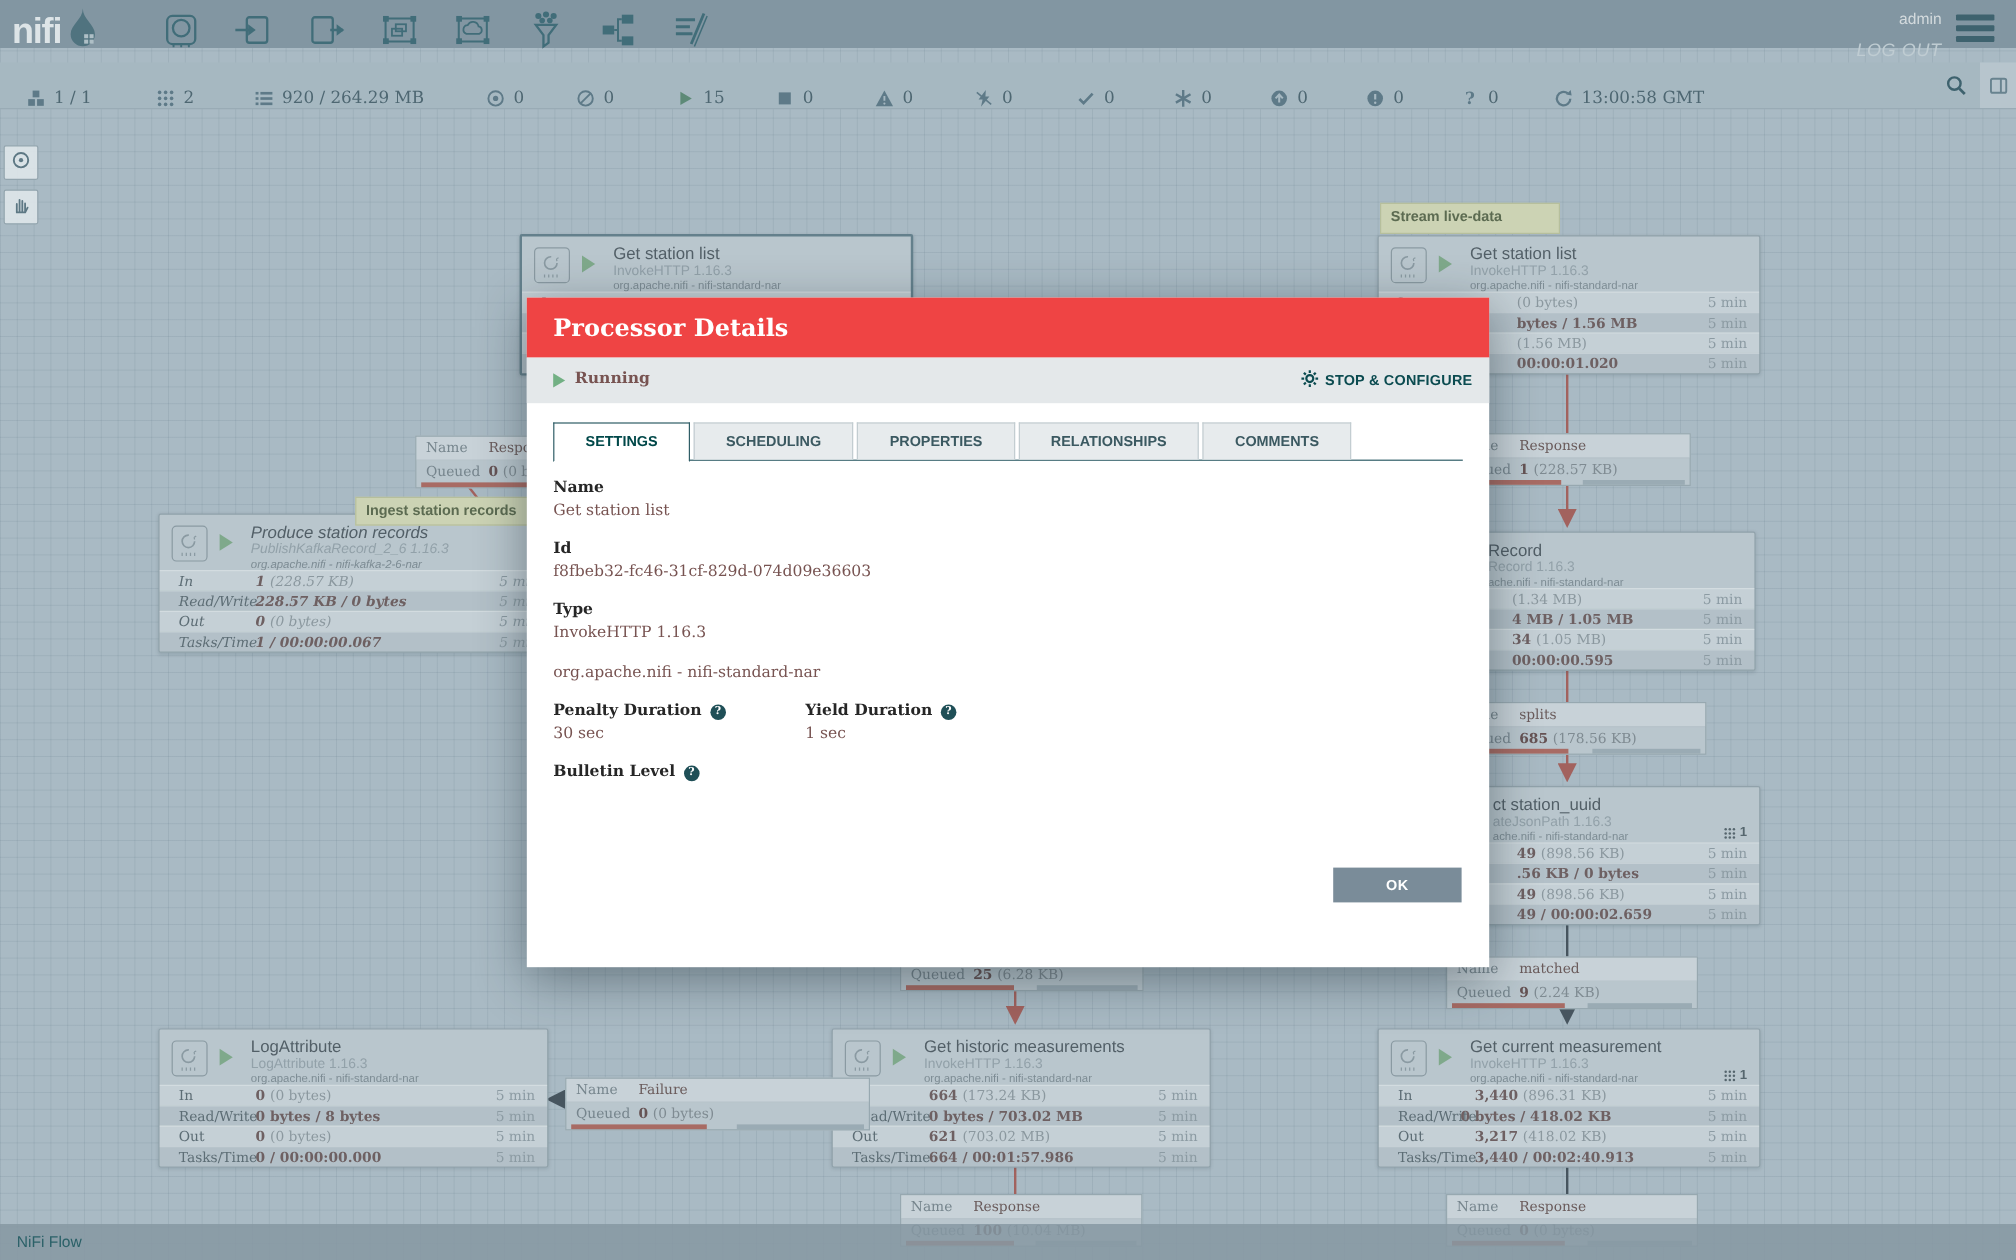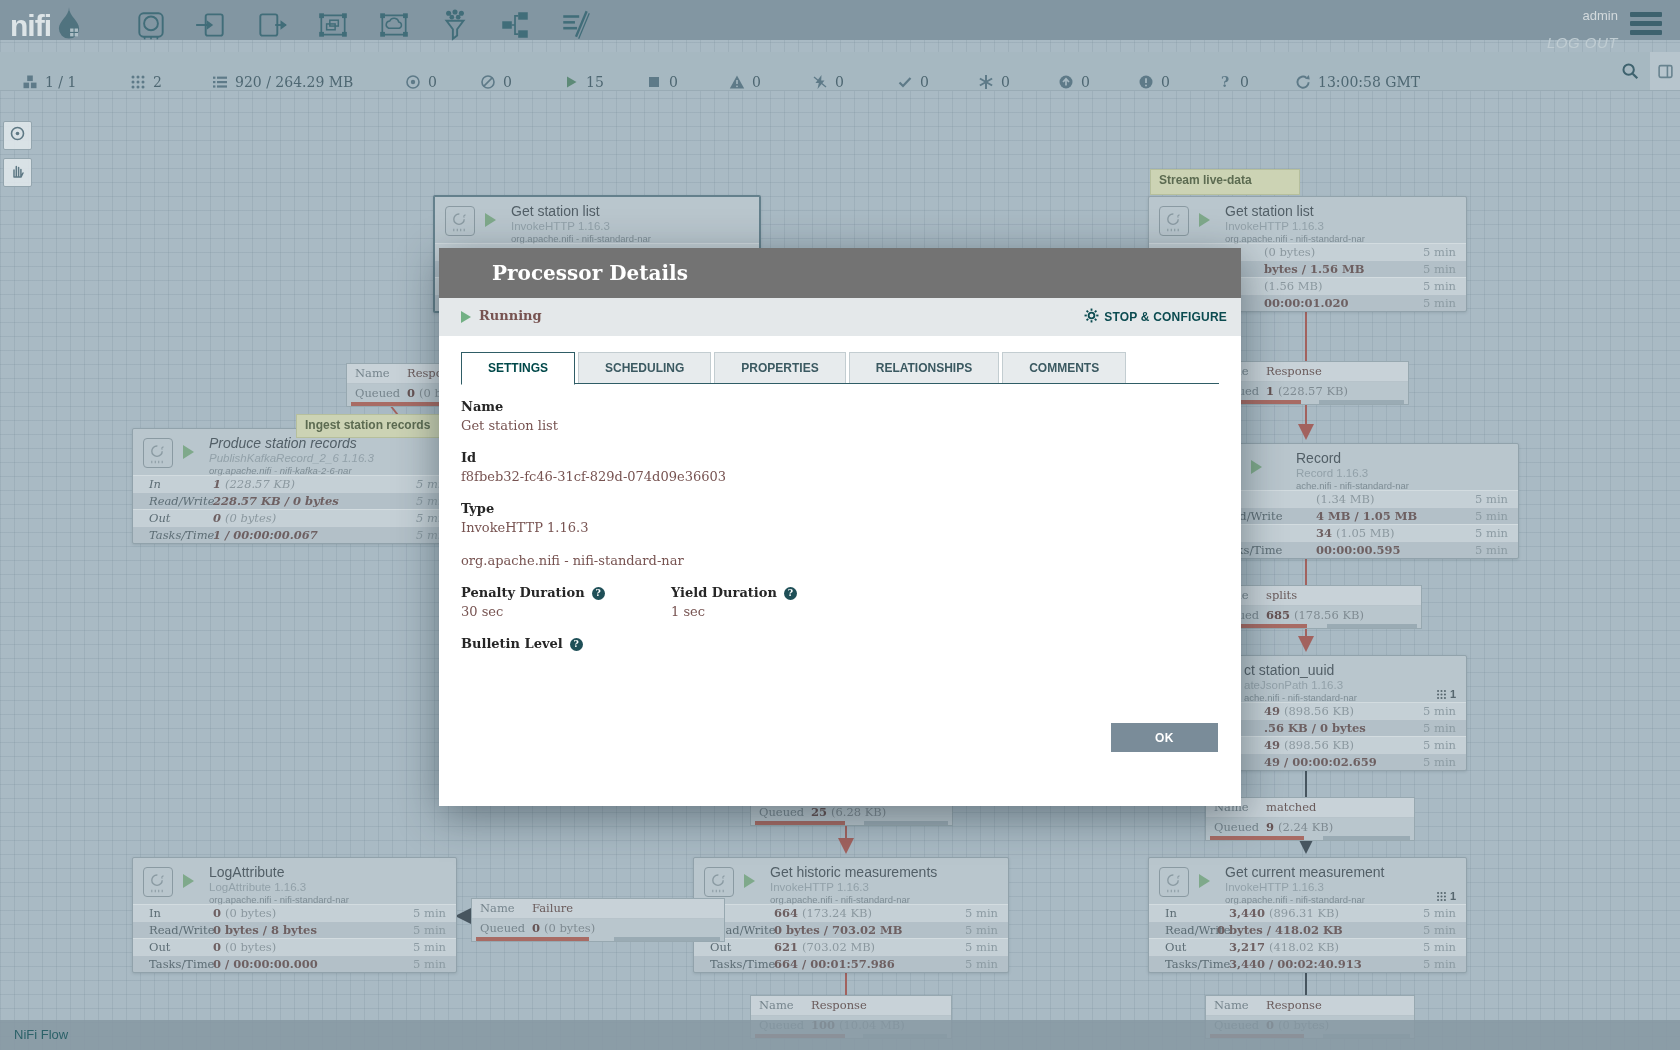--- a/index.html
+++ b/index.html
@@ -73,21 +73,21 @@
   .glabel{position:absolute;background:#ccd3b4;border:1px solid #b6bf9c;z-index:3;
     font-size:12px;font-weight:bold;color:#5c6b51;line-height:21px;padding-left:8px;cursor:pointer;}
 
   
   #footer{position:absolute;left:0;bottom:0;width:1680px;height:30px;background:rgba(134,152,162,0.85);z-index:6;}
   #footer span{position:absolute;left:14px;top:7px;font-size:13px;font-weight:normal;color:#2b6168;cursor:pointer;}
 
   
   #modal{position:absolute;left:439px;top:248px;width:802px;height:558px;z-index:40;
     box-shadow:0 10px 40px rgba(20,35,45,0.45);background:#fff;}
-  #m-head{height:50px;background:#737373;display:flex;align-items:center;padding-left:31px;}
+  #m-head{height:50px;background:#ef4444;display:flex;align-items:center;}
   #m-head span{margin-left:22px;color:#fff;font-family:"DejaVu Serif",serif;font-size:20px;font-weight:bold;}
   #m-band{height:38px;background:#e4e8ea;position:relative;}
   .run-tri{position:absolute;left:22px;top:13px;width:0;height:0;border-left:10px solid #72b084;border-top:6px solid transparent;border-bottom:6px solid transparent;}
   .run-txt{position:absolute;left:40px;top:10px;font-family:"DejaVu Serif",serif;font-size:13px;font-weight:bold;color:#775351;}
   #stopcfg{position:absolute;right:8px;top:9px;display:flex;align-items:center;background:none;border:none;cursor:pointer;
     color:#0b4b50;font-family:"Liberation Sans",sans-serif;font-size:12px;font-weight:bold;letter-spacing:0.2px;}
   #stopcfg svg{width:15px;height:15px;margin-right:5px;}
   #m-body{position:relative;height:470px;}
   #tabs{position:absolute;left:22px;right:22px;top:16px;height:31px;border-bottom:1px solid #2f5d66;display:flex;}
   .tab{height:30px;line-height:30px;padding:0 26px;font-size:12px;font-weight:bold;color:#3b5961;
@@ -261,21 +261,21 @@
             <span class="p-val" style="left:80px"><b>0 </b>(0 bytes)</span>
             <span class="p-win">5 min</span>
           </div>
           <div class="p-row">
             <span class="p-lbl">Tasks/Time</span>
             <span class="p-val" style="left:80px"><b>1 / 00:00:00.067</b></span>
             <span class="p-win">5 min</span>
           </div>
         </div>
       </div>
-      <div class="proc" style="left: 1200px; top: 443px; width: 317px; height: 114px;">
+      <div class="proc" style="left: 1144px; top: 443px; width: 317px; height: 114px;">
         <span class="proc-icon"><svg viewBox="0 0 30 30">
             <circle cx="15" cy="14" r="6" fill="none" stroke="currentColor" stroke-width="1.6" stroke-dasharray="28 10"></circle>
             <path d="M20.5,10 l2,-1 M20.5,10 l0.4,2.2" stroke="currentColor" stroke-width="1.2" fill="none"></path>
             <g stroke="currentColor" stroke-width="1.2">
               <line x1="9" y1="25" x2="9" y2="28"></line>
               <line x1="13" y1="25" x2="13" y2="28"></line>
               <line x1="17" y1="25" x2="17" y2="28"></line>
               <line x1="21" y1="25" x2="21" y2="28"></line>
             </g>
           </svg></span>

